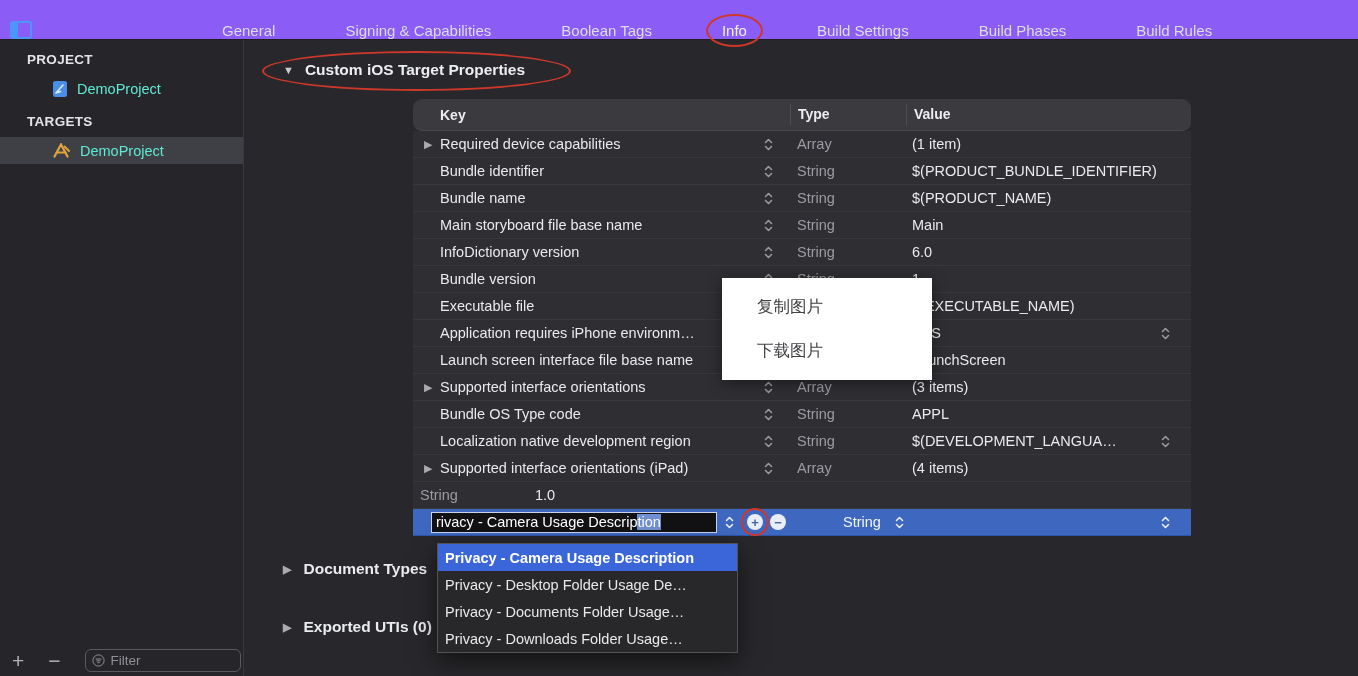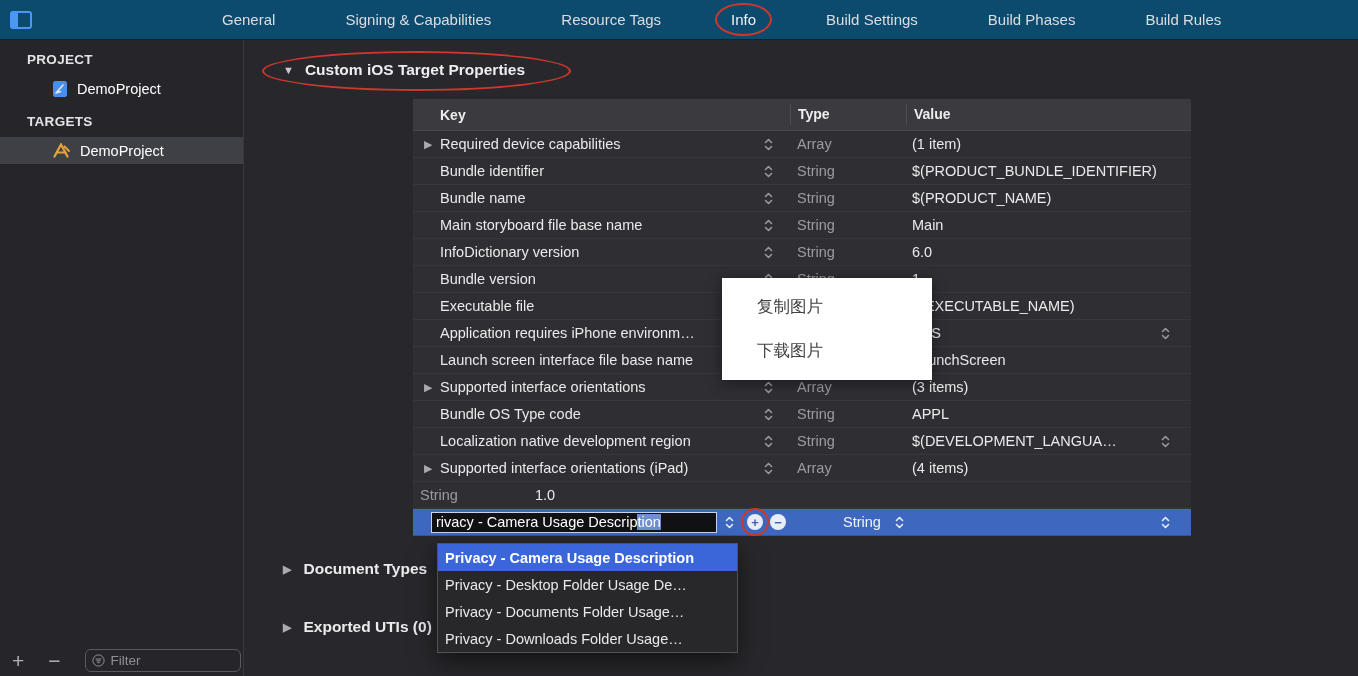--- a/index.html
+++ b/index.html
@@ -4,53 +4,53 @@
 <style>
   * { margin:0; padding:0; box-sizing:content-box; }
   html,body { width:1358px; height:676px; }
   body {
     position:relative; overflow:hidden;
     background:#28282c; color:#e8e8ea;
     font-family:"Liberation Sans", sans-serif;
   }
   
   .topbar { position:absolute; left:0; top:0; width:1358px; height:39px;
-    background:#0c4a6e; border-bottom:1px solid #1f1f22; display:flex; align-items:center; z-index:5; }
+    background:#8b5cf6; border-bottom:1px solid #1f1f22; display:flex; align-items:flex-end; z-index:5; }
   .nav-toggle { margin-left:10px; width:18px; height:14px; border:2px solid #4a97f8; border-radius:3px; position:relative; }
   .nav-toggle::before { content:""; position:absolute; left:0; top:0; bottom:0; width:6px; background:#4a97f8; }
   .tabs { display:flex; gap:70px; margin-left:190px; font-size:15px; color:#dddde0; }
   .tab { position:relative; white-space:nowrap; }
   .tab.active { color:#f0f1f3; }
   .tab-ring { position:absolute; left:-16px; right:-16px; top:-8px; bottom:-8px;
     border:2.5px solid #ce382b; border-radius:50%; pointer-events:none; }
   
   .sidebar { position:absolute; left:0; top:40px; bottom:0; width:243px;
     background:#26262a; border-right:1px solid #39393d; z-index:4; }
   .sb-header { font-weight:bold; font-size:13.5px; color:#e3e3e6; letter-spacing:.3px;
     padding:12px 0 8px 27px; }
-  .sb-item { display:flex; align-items:center; gap:9px; height:27px; padding-left:52px; font-size:14.5px; color:#ffffff; }
+  .sb-item { display:flex; align-items:center; gap:9px; height:27px; padding-left:52px; font-size:14.5px; color:#5eead4; }
   .sb-item.selected { background:#3f4045; }
   .sb-icon { display:flex; align-items:center; }
   .sb-footer { position:absolute; left:0; right:0; bottom:0; height:32px; display:flex; align-items:center; }
   .sb-plusminus { font-size:21px; color:#b0b0b5; font-weight:400; line-height:1; }
   .sb-plus { margin-left:12px; }
   .sb-minus { margin-left:24px; }
   .filter-box { margin-left:24px; width:148px; height:21px; border:1px solid #59595e; border-radius:6px;
     display:flex; align-items:center; gap:6px; padding-left:6px; color:#8f8f95; font-size:13.5px; }
   
   .main { position:absolute; left:244px; top:40px; right:0; bottom:0; background:#28282c; }
   .section-header { position:absolute; left:39px; top:21px; display:flex; align-items:center; gap:11px;
     font-weight:bold; font-size:15.5px; color:#edeef0; }
   .disc-open { color:#c9cacd; font-size:11px; }
   .ring-title { position:absolute; left:-21px; top:-10px; width:305px; height:36px;
     border:2.5px solid #ce382b; border-radius:50%; pointer-events:none; }
   
   .ptable { position:absolute; left:169px; top:59px; width:778px; z-index:1; }
   .t-head { height:31px; background:#3a3a3f; border-bottom:1px solid #48484d;
-    display:flex; align-items:center; font-weight:bold; font-size:14px; color:#ededef; }
+    display:flex; align-items:center; font-weight:bold; font-size:14px; color:#ededef;border-radius:9px; }
   .h-key { width:350px; padding-left:27px; }
   .h-type { width:108px; padding-left:7px; border-left:1px solid #4d4d52; height:21px; line-height:21px; }
   .h-value { flex:1; padding-left:7px; border-left:1px solid #4d4d52; height:21px; line-height:21px; }
   .t-row { height:26px; border-bottom:1px solid #37373c; background:#2e2e33;
     display:flex; align-items:center; font-size:14.5px; }
   .c-key { width:377px; position:relative; display:flex; align-items:center; padding-left:27px; box-sizing:border-box; color:#eaeaec; white-space:nowrap; }
   .disc-closed { position:absolute; left:11px; color:#a9aaae; font-size:11px; }
   .key-stepper { position:absolute; right:16px; }
   .c-type { width:115px; padding-left:7px; box-sizing:border-box; color:#9b9ca1; }
   .c-value { flex:1; position:relative; display:flex; align-items:center; padding-left:7px; color:#eaeaec; white-space:nowrap; overflow:hidden; }
@@ -91,21 +91,21 @@
   .ac-item.selected { background:#3a66d9; color:#fff; font-weight:bold; }
 </style>
 </head>
 <body>
 
 <div class="topbar">
   <div class="nav-toggle"></div>
   <div class="tabs" id="tabs">
       <div class="tab"><span>General</span></div>
       <div class="tab"><span>Signing &amp; Capabilities</span></div>
-      <div class="tab"><span>Resource Tags</span></div>
+      <div class="tab"><span>Boolean Tags</span></div>
       <div class="tab active"><span>Info</span><div class="tab-ring"></div></div>
       <div class="tab"><span>Build Settings</span></div>
       <div class="tab"><span>Build Phases</span></div>
       <div class="tab"><span>Build Rules</span></div>
     </div>
 </div>
 
 <div class="sidebar">
   <div id="sidebar-sections">
       <div class="sb-header">PROJECT</div>

